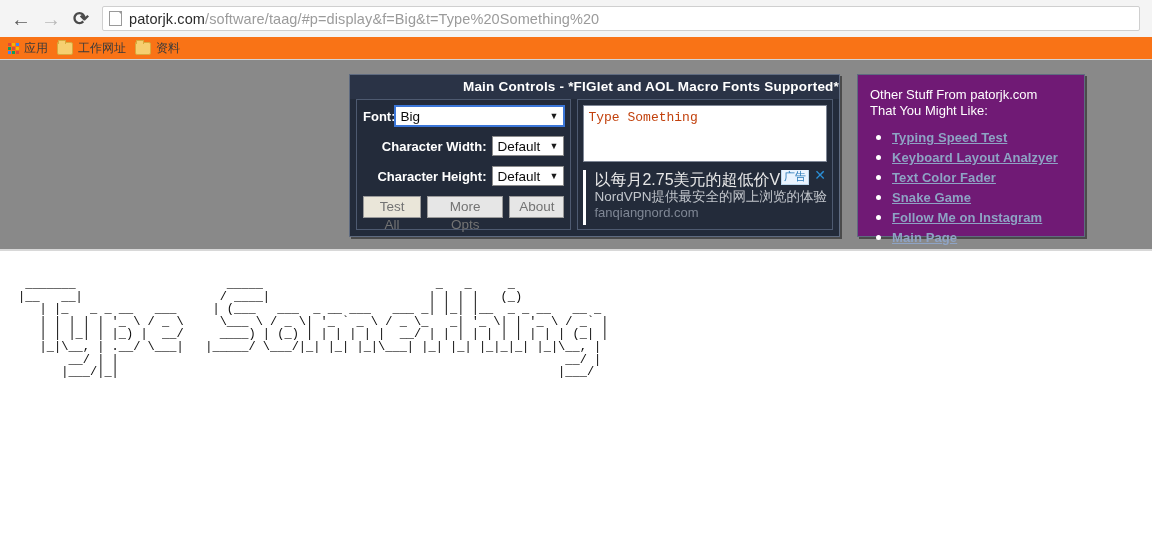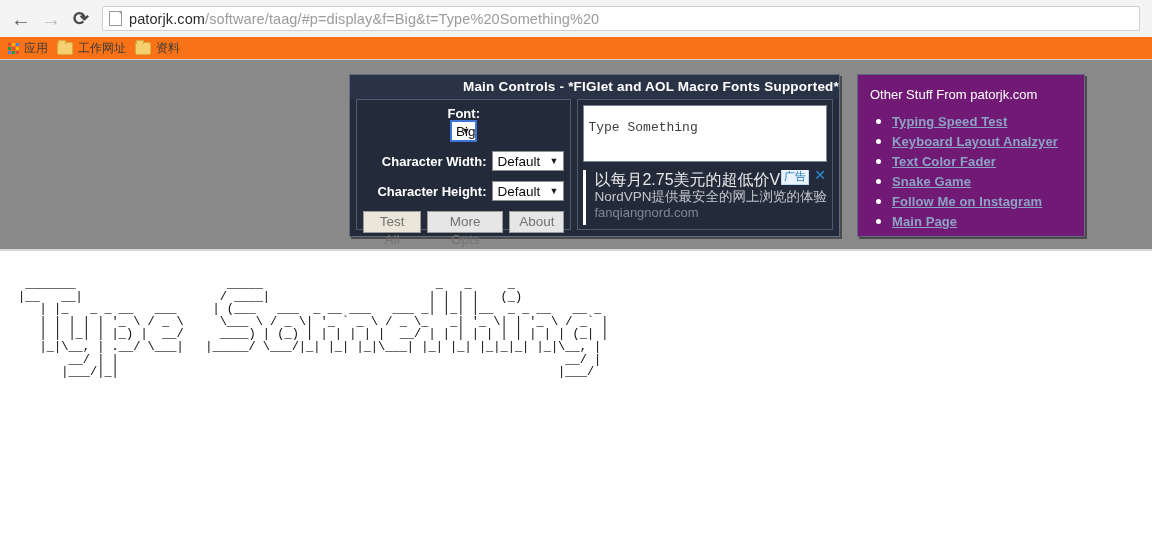--- a/index.html
+++ b/index.html
@@ -180,21 +180,20 @@
     box-sizing: border-box;
     padding: 5px 5px 4px 5px;
     display: flex;
     flex-direction: column;
   }
 
   .row-font {
     display: flex;
     align-items: center;
     margin-bottom: 10px;
-    flex-direction: column;
   }
   .ctl-label {
     color: #ffffff;
     font-size: 13px;
     font-weight: bold;
     white-space: nowrap;
   }
   .fakesel {
     position: relative;
     background: #ffffff;
@@ -251,22 +250,22 @@
 
   
   #taag-text {
     width: 100%;
     height: 57px;
     background: #ffffff;
     border: 1px solid #7f8796;
     box-sizing: border-box;
     font-family: "Liberation Mono", monospace;
     font-size: 13px;
-    color: #404040;
-    padding: 14px 4px;
+    color: #c2410c;
+    padding: 4px 4px;
     resize: none;
     outline: none;
     line-height: 15px;
   }
   #ad-box {
     position: relative;
     margin-top: 8px;
     flex: 1 1 auto;
     border-left: 3px solid #ffffff;
     padding-left: 8px;
@@ -457,20 +456,21 @@
           <div id="ad-line2">NordVPN提供最安全的网上浏览的体验</div>
           <div id="ad-line3">fanqiangnord.com</div>
         </div>
       </div>
 
     </div>
   </div>
 
   <div id="other-stuff">
     <div class="os-head">Other Stuff From patorjk.com</div>
+    <div class="os-head">That You Might Like:</div>
     <ul id="os-list">
       <li><a href="#">Typing Speed Test</a></li>
       <li><a href="#">Keyboard Layout Analzyer</a></li>
       <li><a href="#">Text Color Fader</a></li>
       <li><a href="#">Snake Game</a></li>
       <li><a href="#">Follow Me on Instagram</a></li>
       <li><a href="#">Main Page</a></li>
     </ul>
   </div>
 

